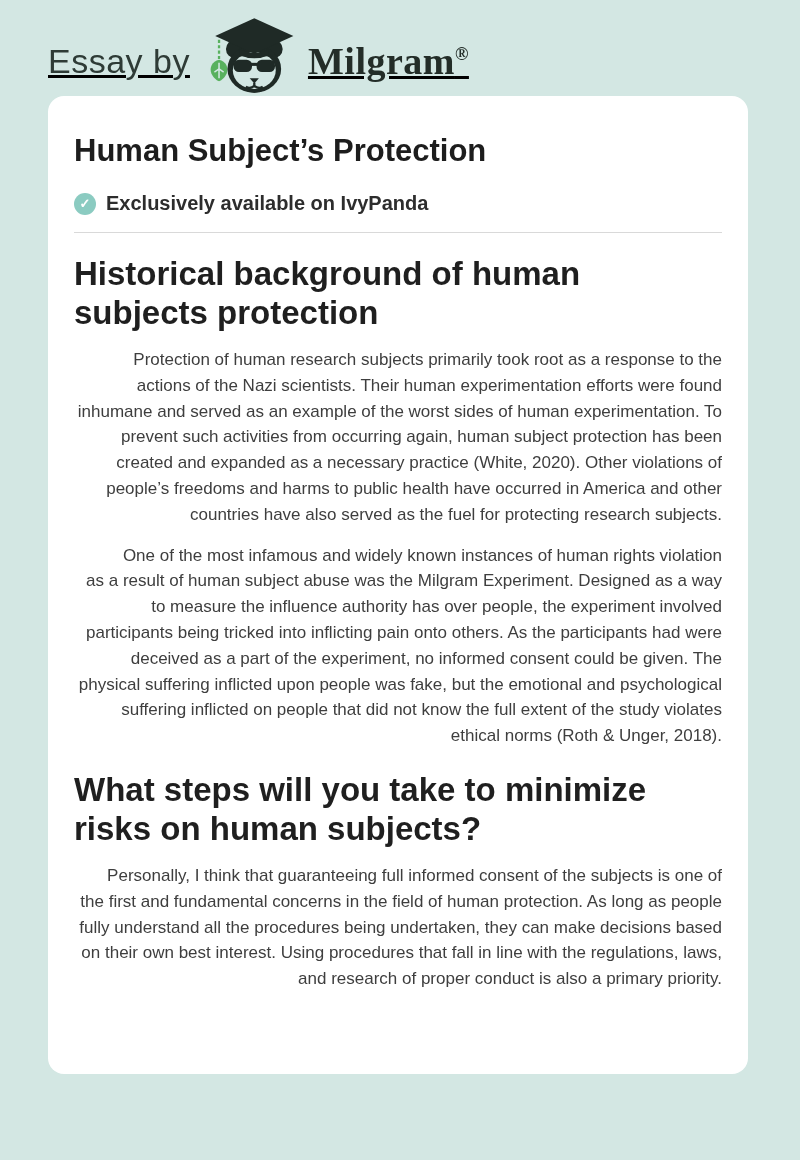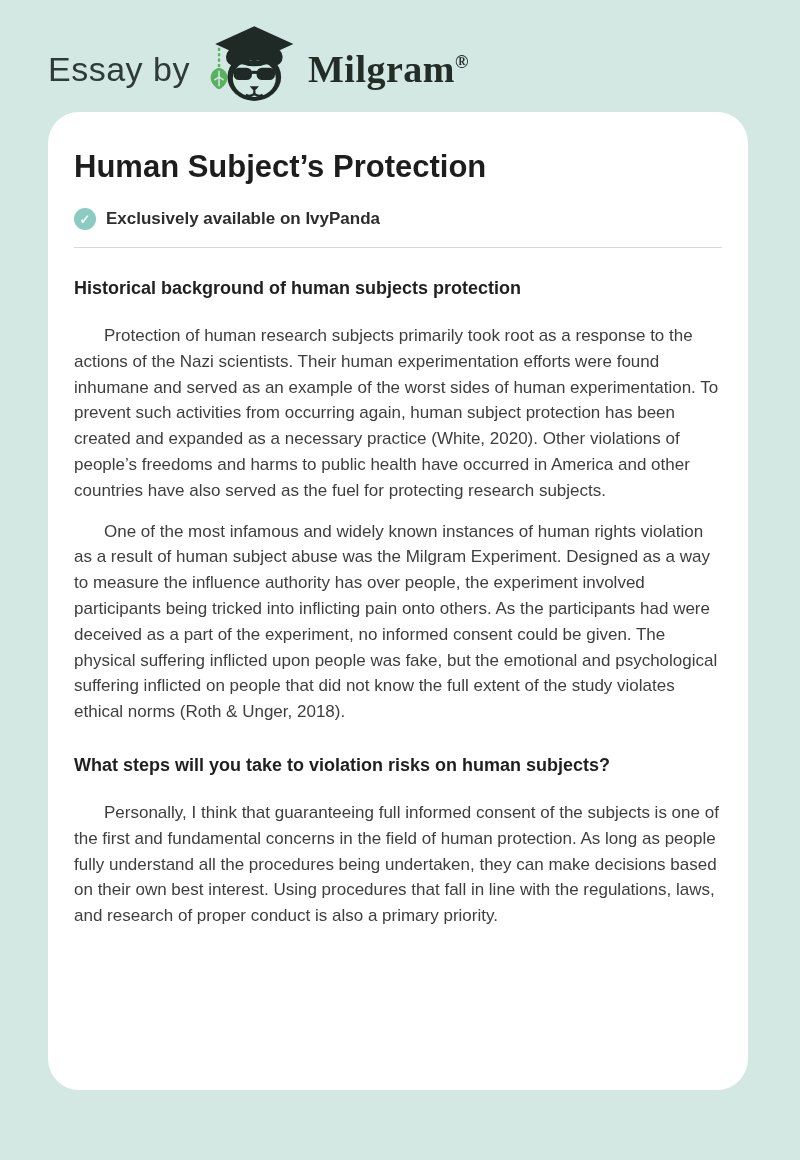--- a/index.html
+++ b/index.html
@@ -7,22 +7,23 @@
     width: 800px;
     height: 1160px;
     background: #d3e7e3;
     font-family: "Liberation Sans", sans-serif;
     -webkit-font-smoothing: antialiased;
   }
   .header {
     display: flex;
     align-items: center;
     padding: 26px 0 0 48px;
-    height: 112px;
+    height: 96px;
     box-sizing: border-box;
+    text-decoration: underline;
   }
   .header-prefix {
     font-size: 34px;
     color: #2e3b36;
     letter-spacing: 0.5px;
   }
   .logo {
     margin: 0 10px 0 16px;
     display: block;
   }
@@ -36,21 +37,21 @@
   .brand sup {
     font-size: 18px;
     vertical-align: super;
     line-height: 0;
   }
   .card {
     width: 700px;
     min-height: 978px;
     margin-left: 48px;
     background: #ffffff;
-    border-radius: 31px;
+    border-radius: 16px;
     box-sizing: border-box;
     padding: 36px 26px 40px 26px;
   }
   h1.essay-title {
     margin: 0;
     font-size: 31px;
     line-height: 38px;
     color: #1d1d1d;
     font-weight: bold;
   }
@@ -67,42 +68,43 @@
     background: #8bcbc1;
     color: #ffffff;
     display: flex;
     align-items: center;
     justify-content: center;
     font-size: 13px;
     font-weight: bold;
     flex: 0 0 auto;
   }
   .badge-label {
-    font-size: 17px;
+    font-size: 20px;
     font-weight: bold;
     color: #2d2d2d;
   }
   .divider {
     border: none;
     border-top: 1px solid #d9d9d9;
     margin: 17px 0 0 0;
   }
   h2.section-heading {
     margin: 21px 0 0 0;
-    font-size: 18px;
+    font-size: 33px;
     line-height: 39px;
     color: #1f1f1f;
     font-weight: bold;
   }
   p.body-paragraph {
     margin: 15px 0 0 0;
     font-size: 17px;
     line-height: 25.8px;
     color: #3e3e3e;
     text-indent: 30px;
+    text-align: right;
   }
 </style>
 </head>
 <body>
 
 <header class="header">
   <span class="header-prefix">Essay by</span>
   <span class="logo">
     <svg width="92" height="86" viewBox="0 0 120 110" xmlns="http://www.w3.org/2000/svg">
 
@@ -144,15 +146,15 @@
     <span class="badge-circle">✓</span>
     <span class="badge-label">Exclusively available on IvyPanda</span>
   </div>
 
   <hr class="divider">
 
   <h2 class="section-heading">Historical background of human subjects protection</h2>
   <p class="body-paragraph">Protection of human research subjects primarily took root as a response to the actions of the Nazi scientists. Their human experimentation efforts were found inhumane and served as an example of the worst sides of human experimentation. To prevent such activities from occurring again, human subject protection has been created and expanded as a necessary practice (White, 2020). Other violations of people’s freedoms and harms to public health have occurred in America and other countries have also served as the fuel for protecting research subjects.</p>
   <p class="body-paragraph">One of the most infamous and widely known instances of human rights violation as a result of human subject abuse was the Milgram Experiment. Designed as a way to measure the influence authority has over people, the experiment involved participants being tricked into inflicting pain onto others. As the participants had were deceived as a part of the experiment, no informed consent could be given. The physical suffering inflicted upon people was fake, but the emotional and psychological suffering inflicted on people that did not know the full extent of the study violates ethical norms (Roth &amp; Unger, 2018).</p>
 
-  <h2 class="section-heading">What steps will you take to violation risks on human subjects?</h2>
+  <h2 class="section-heading">What steps will you take to minimize risks on human subjects?</h2>
   <p class="body-paragraph">Personally, I think that guaranteeing full informed consent of the subjects is one of the first and fundamental concerns in the field of human protection. As long as people fully understand all the procedures being undertaken, they can make decisions based on their own best interest. Using procedures that fall in line with the regulations, laws, and research of proper conduct is also a primary priority.</p>
 </main>
 
 </body></html>

